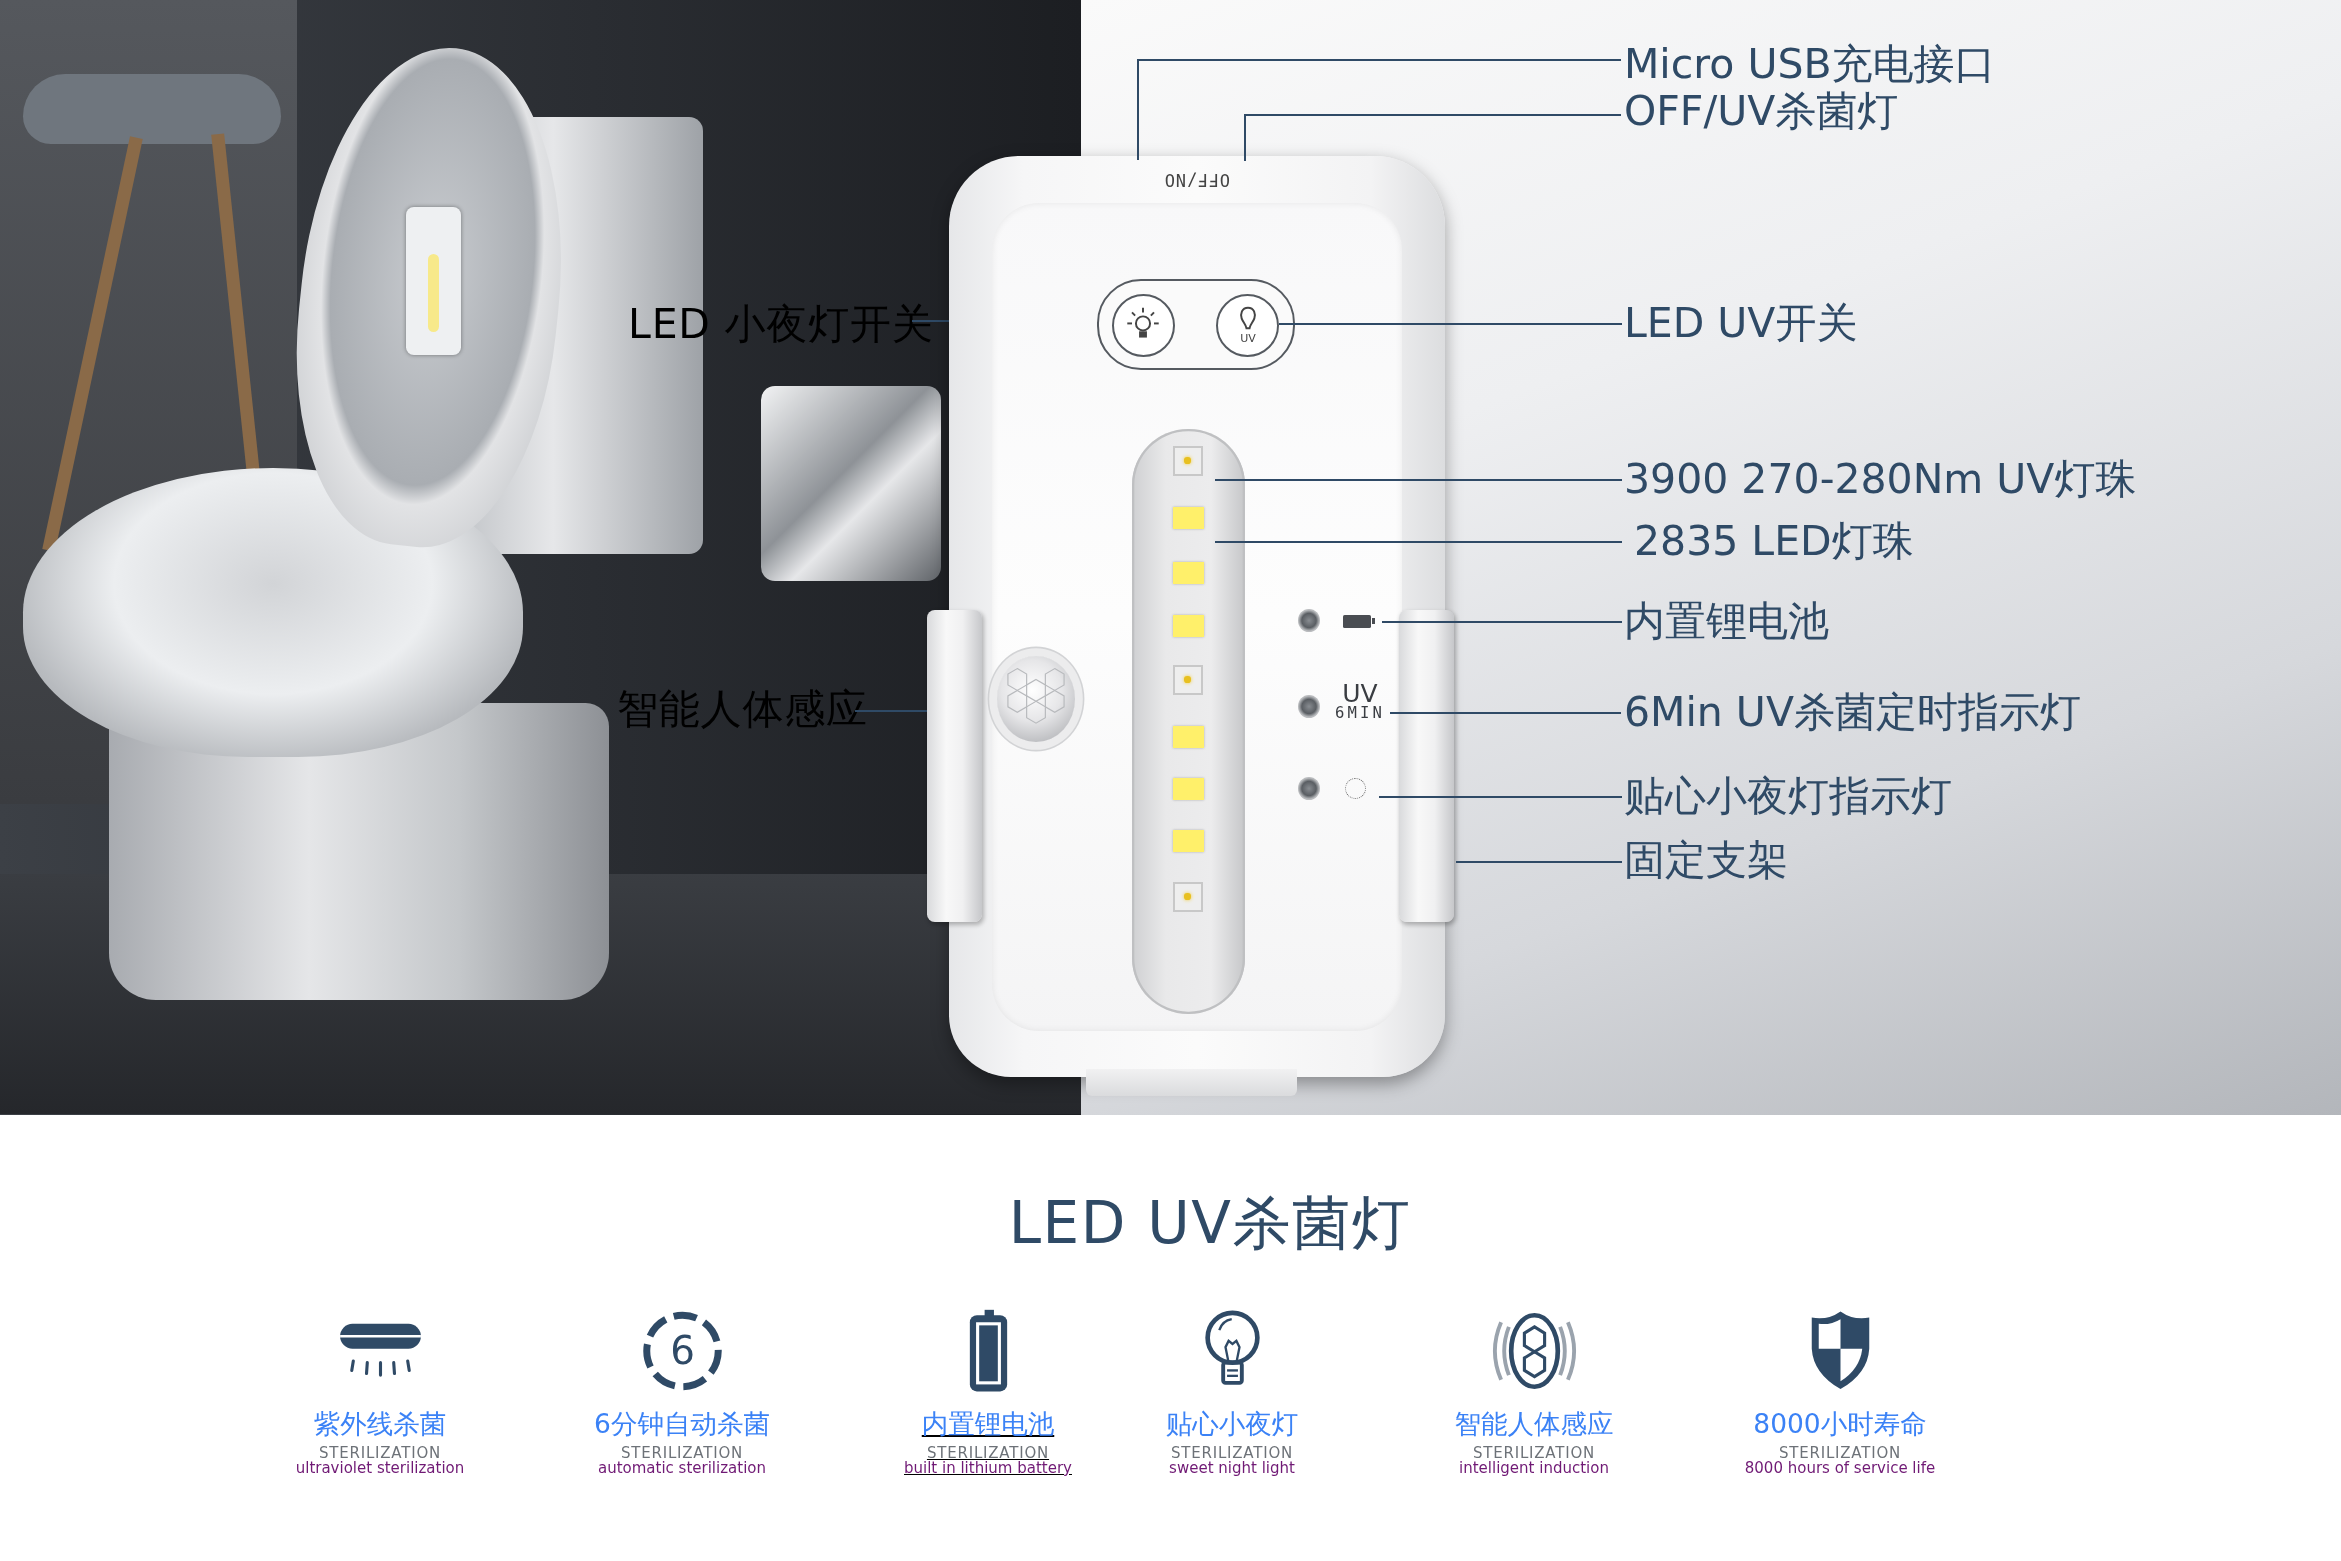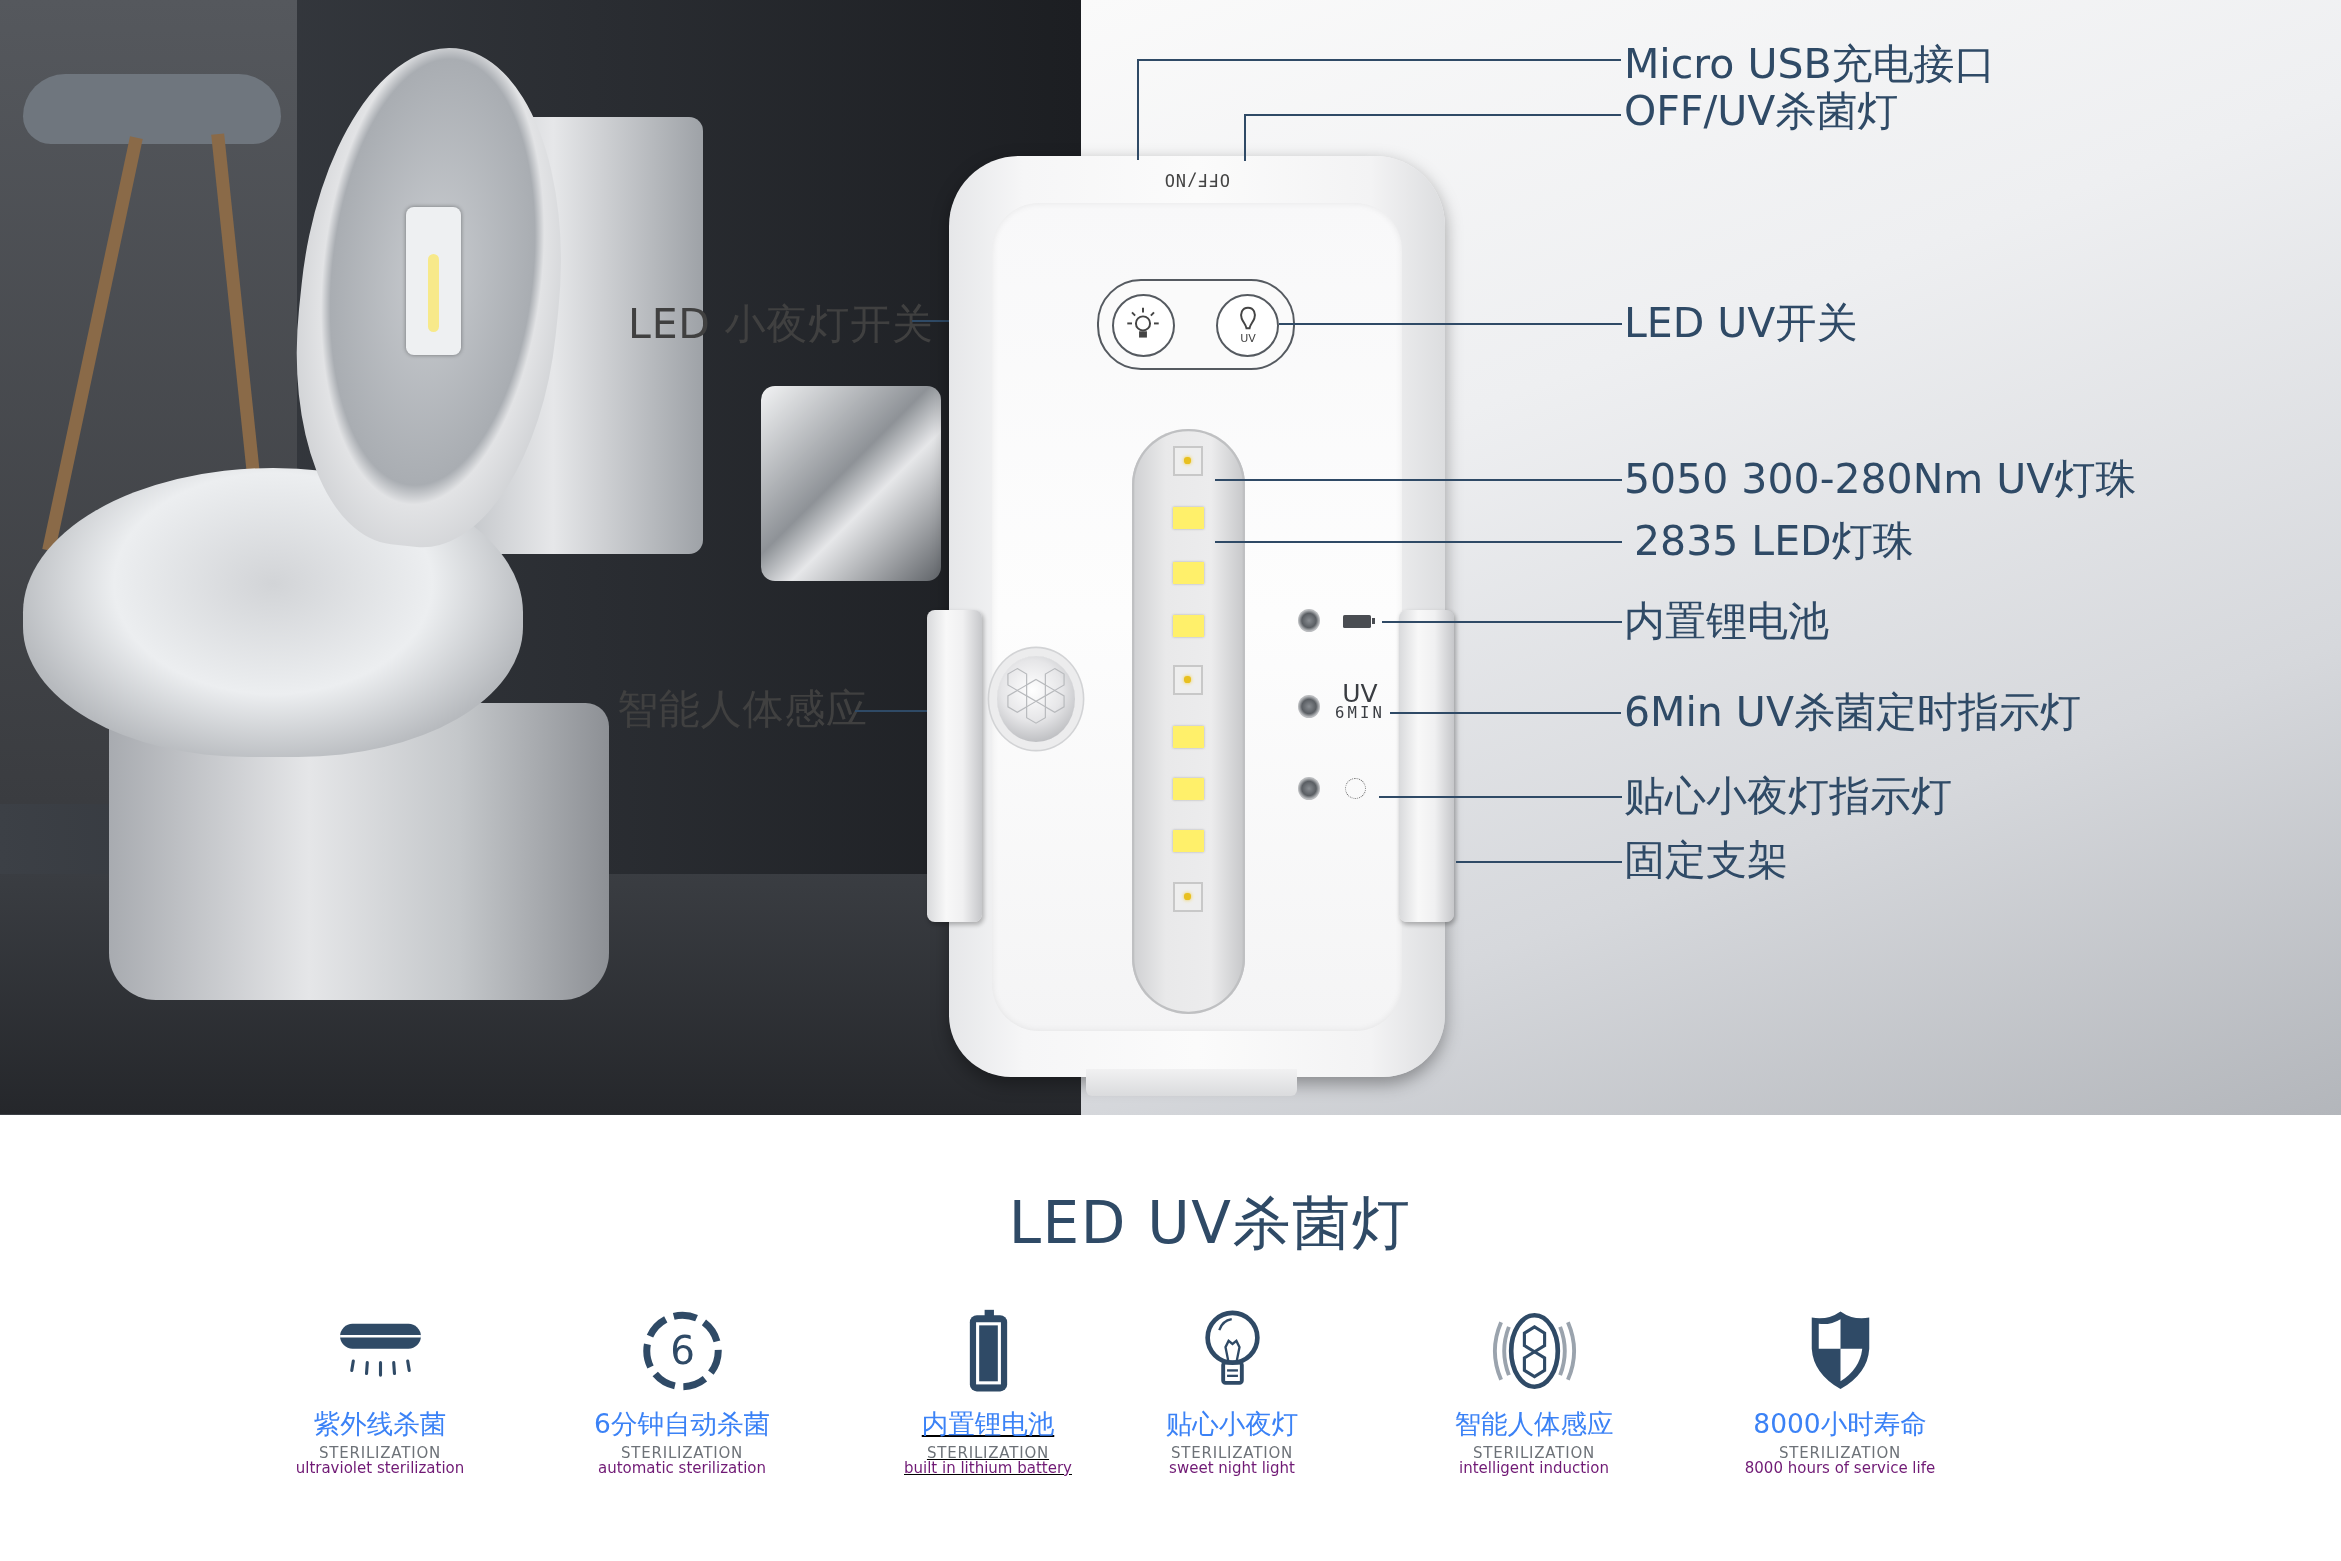--- a/index.html
+++ b/index.html
@@ -28,21 +28,21 @@
   .toilet-bowl { position:absolute; left:23.4px; top:468px; width:500px; height:289px; border-radius:50% 50% 45% 45%;
            background:radial-gradient(ellipse at 50% 40%,#d2d4d7 0%,#eceef0 45%,#b7babe 75%,#9da1a6 100%); }
   .toilet-base { position:absolute; left:109px; top:703px; width:500px; height:297px; border-radius:23.4px 23.4px 47px 47px;
            background:linear-gradient(90deg,#a8abb0,#e5e6e8 40%,#c4c7ca 70%,#8d9095); }
   .mini-device { position:absolute; left:406px; top:207px; width:55px; height:148px; border-radius:7.8px; background:#eef0f2;
            box-shadow:0 0 4.7px rgba(0,0,0,.4); }
   .mini-strip { position:absolute; left:22px; top:47px; width:11px; height:78px; border-radius:5.5px; background:#f7e98a; }
   .holder { position:absolute; left:761px; top:386px; width:180px; height:195px; border-radius:14px;
            background:linear-gradient(135deg,#f2f3f4,#8e9297 45%,#e6e7e9 60%,#5f6368); }
 
-  .photo-label { position:absolute; color:#404040; font-size:41px; white-space:nowrap; letter-spacing:0.8px; }
+  .photo-label { position:absolute; color:#000000; font-size:41px; white-space:nowrap; letter-spacing:0.8px; }
   .leader { position:absolute; background:#2f4a66; }
 
   
   #device { position:absolute; left:949px; top:156px; width:496px; height:921px; }
   .dev-body { position:absolute; left:0; top:0; width:496px; height:921px; border-radius:70px 70px 62px 62px;
            background:linear-gradient(90deg,#e6e7e9 0%,#f6f6f7 15%,#fbfbfb 50%,#f3f3f4 85%,#dcdddf 100%);
            box-shadow:0 6.2px 17px rgba(0,0,0,.35); }
   .dev-face { position:absolute; left:43px; top:47px; width:410px; height:828px; border-radius:47px;
            background:linear-gradient(180deg,#f8f8f9,#fdfdfd 50%,#f4f4f5); box-shadow:inset 0 0 7.8px rgba(0,0,0,.08); }
   .dev-bottom-tab { position:absolute; left:137px; top:913px; width:211px; height:27px; border-radius:0 0 6.2px 6.2px;
@@ -195,21 +195,21 @@
   <div class="leader" style="left:1215px;top:479px;width:407px;height:2.3px;"></div>
   <div class="leader" style="left:1215px;top:541px;width:407px;height:2.3px;"></div>
   <div class="leader" style="left:1382px;top:621px;width:240px;height:2.3px;"></div>
   <div class="leader" style="left:1390px;top:712px;width:231px;height:2.3px;"></div>
   <div class="leader" style="left:1379px;top:796px;width:243px;height:2.3px;"></div>
   <div class="leader" style="left:1456px;top:861px;width:166px;height:2.3px;"></div>
 
   <div class="right-label" style="top:44px;">Micro USB充电接口</div>
   <div class="right-label" style="top:91px;">OFF/UV杀菌灯</div>
   <div class="right-label" style="top:303px;">LED UV开关</div>
-  <div class="right-label" style="top:459px;">5050 300-280Nm UV灯珠</div>
+  <div class="right-label" style="top:459px;">3900 270-280Nm UV灯珠</div>
   <div class="right-label" style="top:521px;margin-left:10px;">2835 LED灯珠</div>
   <div class="right-label" style="top:601px;">内置锂电池</div>
   <div class="right-label" style="top:692px;">6Min UV杀菌定时指示灯</div>
   <div class="right-label" style="top:776px;">贴心小夜灯指示灯</div>
   <div class="right-label" style="top:840px;text-align:center;">固定支架</div>
 </div>
 
 <div id="title">LED UV杀菌灯</div>
 
 <div class="feature" style="left:255px;">

